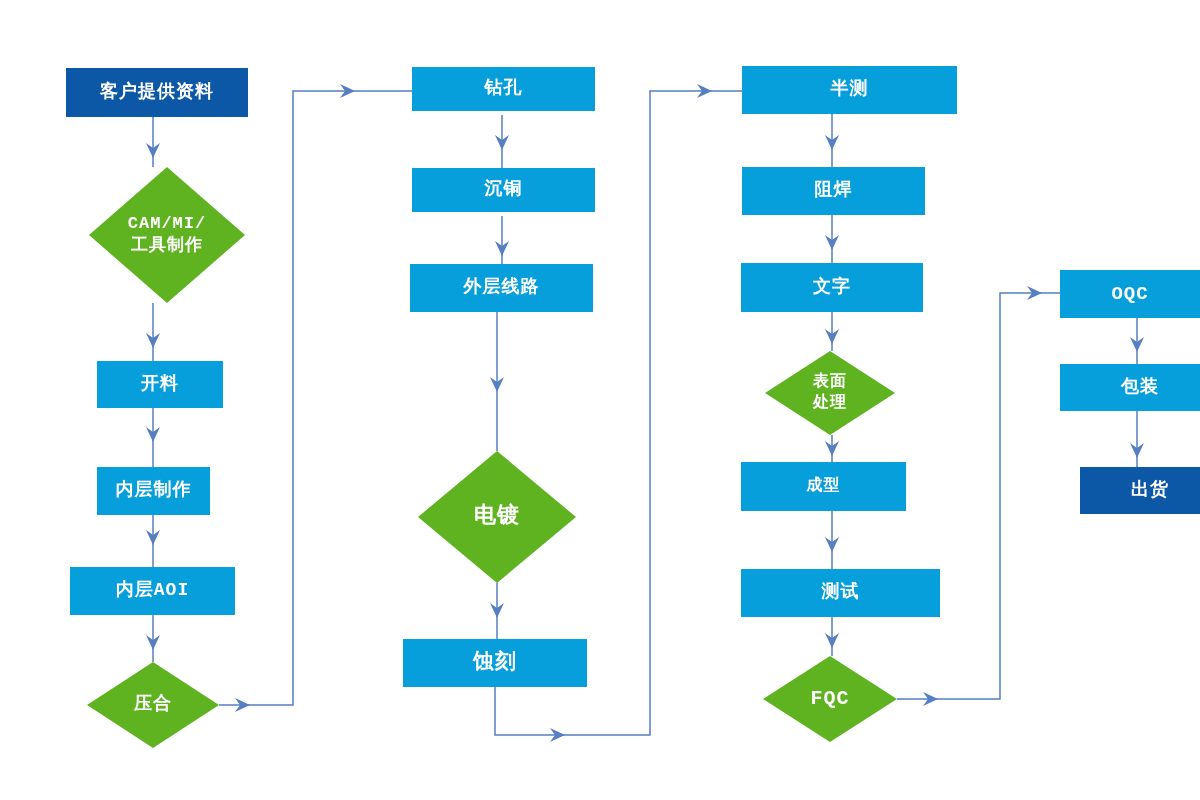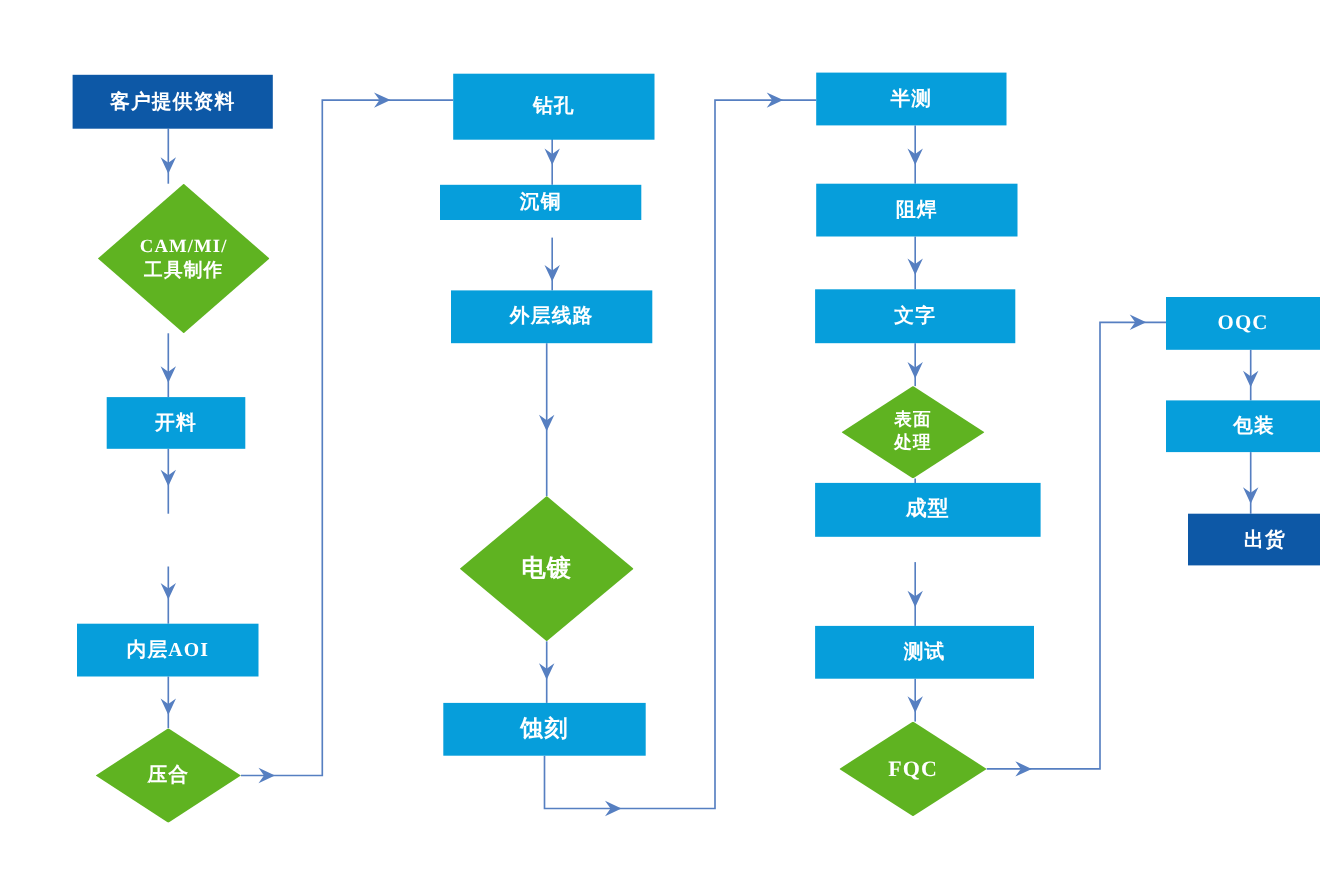--- a/index.html
+++ b/index.html
@@ -11,21 +11,21 @@
     --background: #ffffff;
   }
   html, body { margin: 0; padding: 0; }
   body { background: var(--background); }
   .canvas {
     position: relative;
     width: 1200px;
     height: 800px;
     background: var(--background);
     overflow: hidden;
-    font-family: Liberation Serif, serif;
+    font-family: Liberation Mono, monospace;
   }
   svg.connectors {
     position: absolute;
     left: 0; top: 0;
     width: 1200px; height: 800px;
   }
   svg.connectors polyline {
     fill: none;
     stroke: var(--connector);
     stroke-width: 1.5;
@@ -120,67 +120,70 @@
 
   <div class="node diamond" style="left:89px;top:167px;width:156px;height:136px;font-size:17px">
     <span class="dl">CAM/MI/</span>
     <span class="dl">工具制作</span>
   </div>
 
   <div class="node rect process" style="left:97px;top:361px;width:126px;height:47px;font-size:18px">
     <span>开料</span>
   </div>
 
+  <div class="node rect process" style="left:97px;top:467px;width:113px;height:48px;font-size:18px">
+    <span>内层制作</span>
+  </div>
 
   <div class="node rect process" style="left:70px;top:567px;width:165px;height:48px;font-size:18px">
     <span>内层AOI</span>
   </div>
 
   <div class="node diamond" style="left:87px;top:662px;width:132px;height:86px;font-size:18px">
     <span>压合</span>
   </div>
 
-  <div class="node rect process" style="left:412px;top:67px;width:183px;height:60px;font-size:18px">
+  <div class="node rect process" style="left:412px;top:67px;width:183px;height:44px;font-size:18px">
     <span>钻孔</span>
   </div>
 
-  <div class="node rect process" style="left:400px;top:168px;width:183px;height:32px;font-size:18px">
+  <div class="node rect process" style="left:412px;top:168px;width:183px;height:44px;font-size:18px">
     <span>沉铜</span>
   </div>
 
   <div class="node rect process" style="left:410px;top:264px;width:183px;height:48px;font-size:18px">
     <span>外层线路</span>
   </div>
 
   <div class="node diamond" style="left:418px;top:451px;width:158px;height:132px;font-size:22px">
     <span>电镀</span>
   </div>
 
   <div class="node rect process" style="left:403px;top:639px;width:184px;height:48px;font-size:21px">
     <span>蚀刻</span>
   </div>
 
-  <div class="node rect process" style="left:742px;top:66px;width:173px;height:48px;font-size:18px">
+  <div class="node rect process" style="left:742px;top:66px;width:215px;height:48px;font-size:18px">
     <span>半测</span>
   </div>
 
   <div class="node rect process" style="left:742px;top:167px;width:183px;height:48px;font-size:18px">
     <span>阻焊</span>
   </div>
 
   <div class="node rect process" style="left:741px;top:263px;width:182px;height:49px;font-size:18px">
     <span>文字</span>
   </div>
 
   <div class="node diamond" style="left:765px;top:351px;width:130px;height:84px;font-size:16px">
     <span class="dl">表面</span>
     <span class="dl">处理</span>
   </div>
 
-  <div class="node rect process" style="left:741px;top:439px;width:205px;height:49px;font-size:19px">
+  <div class="node rect process" style="left:741px;top:462px;width:165px;height:49px;font-size:16px">
     <span>成型</span>
   </div>
 
   <div class="node rect process" style="left:741px;top:569px;width:199px;height:48px;font-size:18px">
     <span>测试</span>
   </div>
 
   <div class="node diamond" style="left:763px;top:656px;width:134px;height:86px;font-size:20px">
     <span>FQC</span>
   </div>

